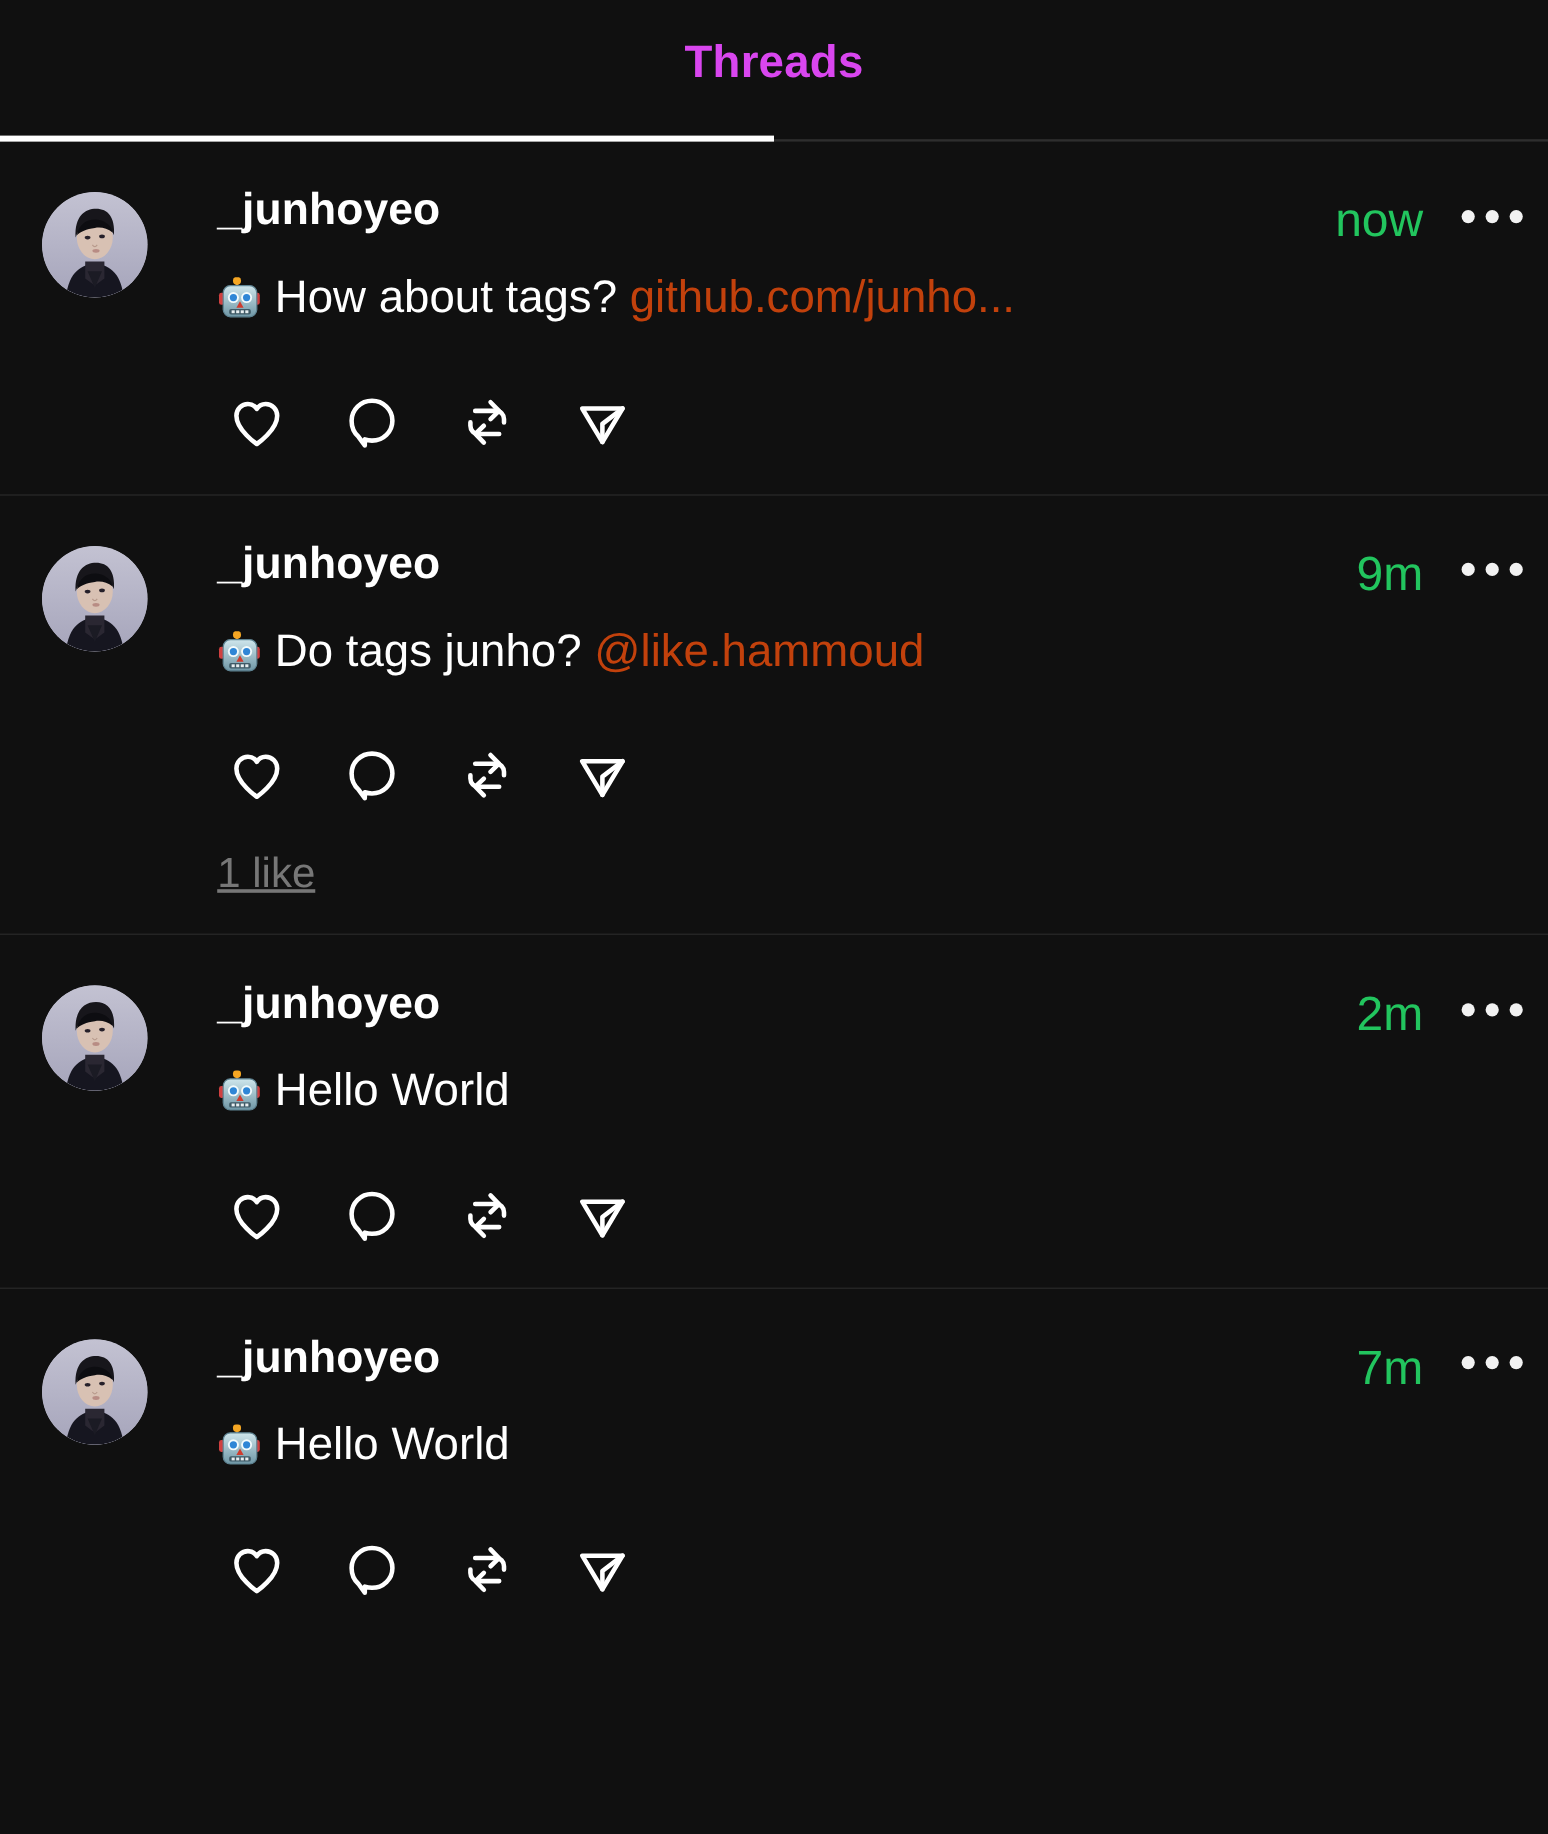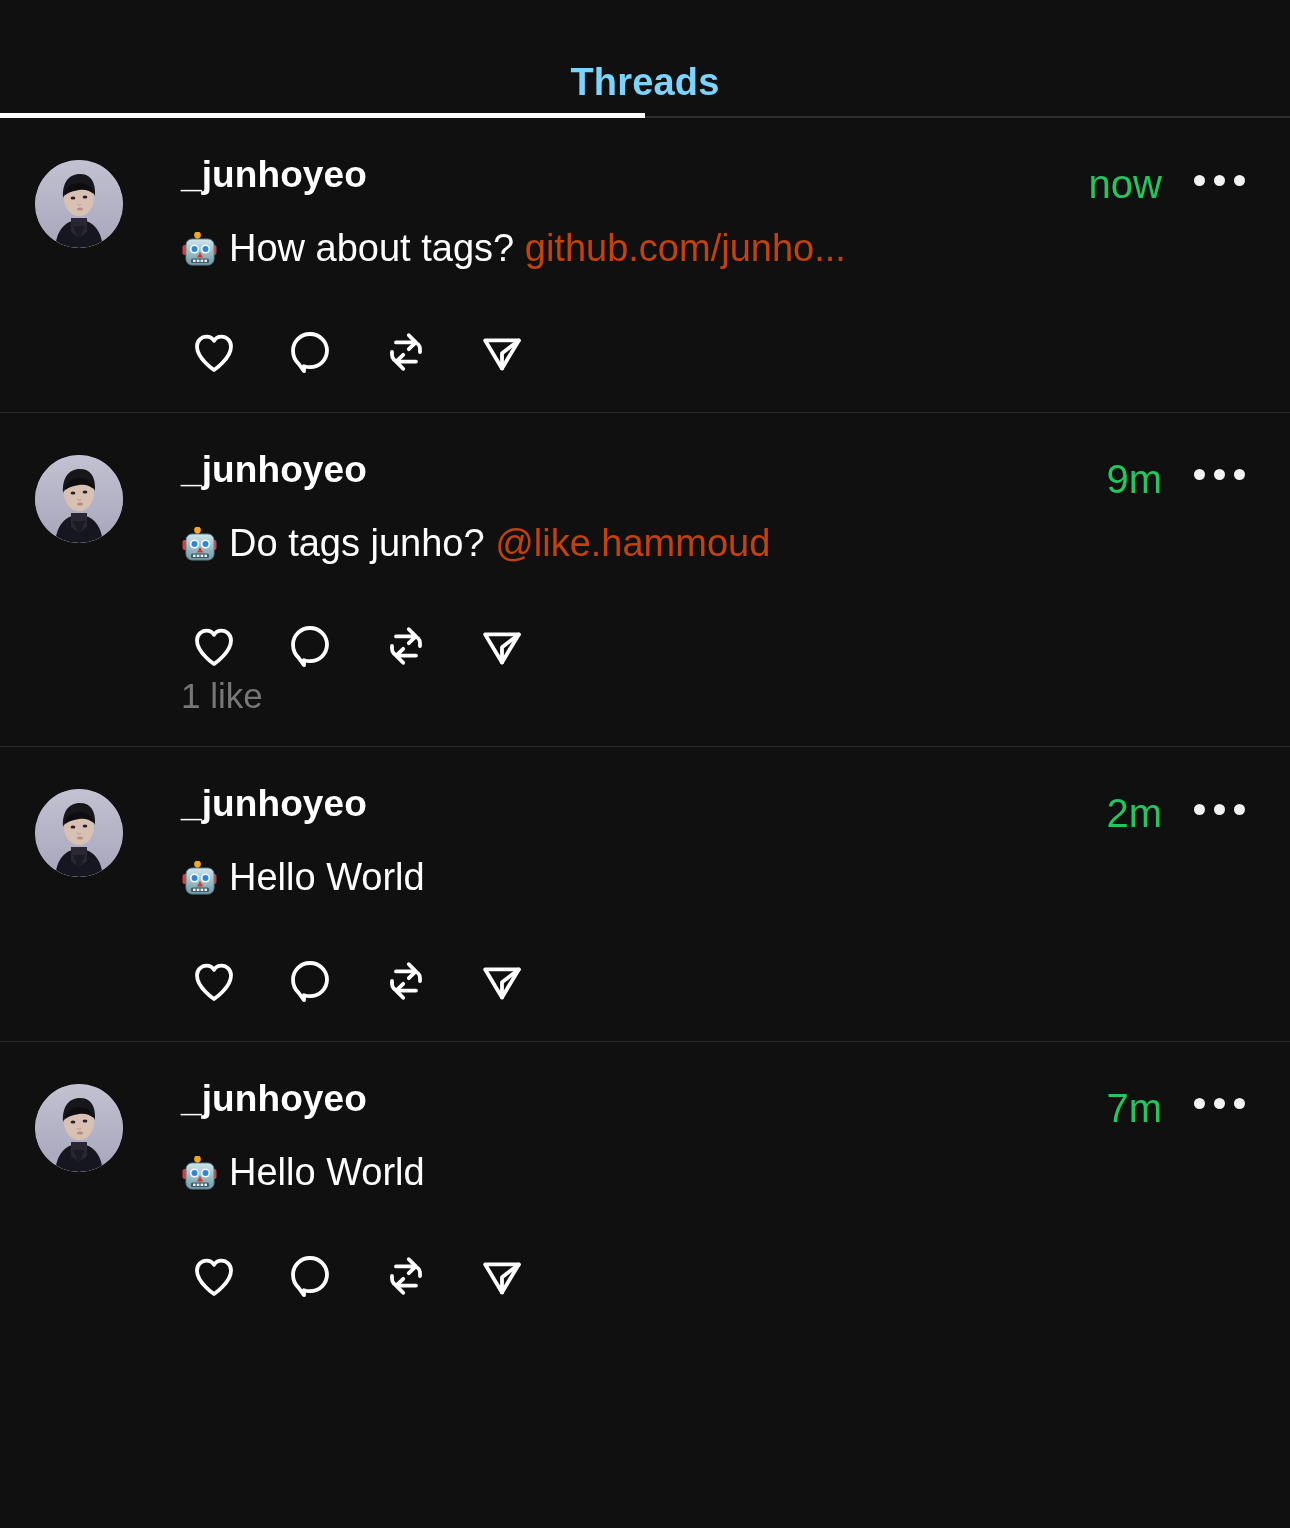--- a/index.html
+++ b/index.html
@@ -28,21 +28,21 @@
     display: flex;
     align-items: center;
     justify-content: center;
     font-size: 38px;
     font-weight: bold;
     letter-spacing: .2px;
     box-sizing: border-box;
     padding-bottom: 14px;
     cursor: pointer;
   }
-  .tab.active { color: #7dd3fc; align-items: flex-end; }
+  .tab.active { color: #d946ef; }
   .tab.inactive { color: #8b8b8b; font-weight: bold; }
   .tab-underline-track {
     position: absolute;
     left: 0; right: 0;
     bottom: 0;
     height: 2px;
     background: #2e2e2e;
   }
   .tab-underline-active {
     position: absolute;
@@ -50,21 +50,21 @@
     bottom: 0;
     width: 645px;
     height: 5px;
     background: #ffffff;
   }
 
   
   .post {
     position: relative;
     display: flex;
-    padding: 38px 36px 30px 35px;
+    padding: 38px 12px 30px 35px;
     box-sizing: border-box;
     border-bottom: 1px solid #2a2a2a;
   }
   .post:last-child { border-bottom: none; }
 
   .avatar {
     width: 88px;
     height: 88px;
     border-radius: 50%;
     flex: 0 0 88px;
@@ -144,23 +144,25 @@
     width: 66px;
     height: 60px;
     display: flex;
     align-items: center;
     justify-content: center;
     cursor: pointer;
   }
   .action svg { display: block; }
 
   .likes {
+    margin-top: 32px;
     font-size: 35px;
     color: #777777;
     cursor: pointer;
+    text-decoration: underline;
   }
 </style>
 </head>
 <body>
 
 <div class="tabbar">
   <div class="tab active">
     <span>Threads</span>
   </div>
   <div class="tab-underline-track"></div>

